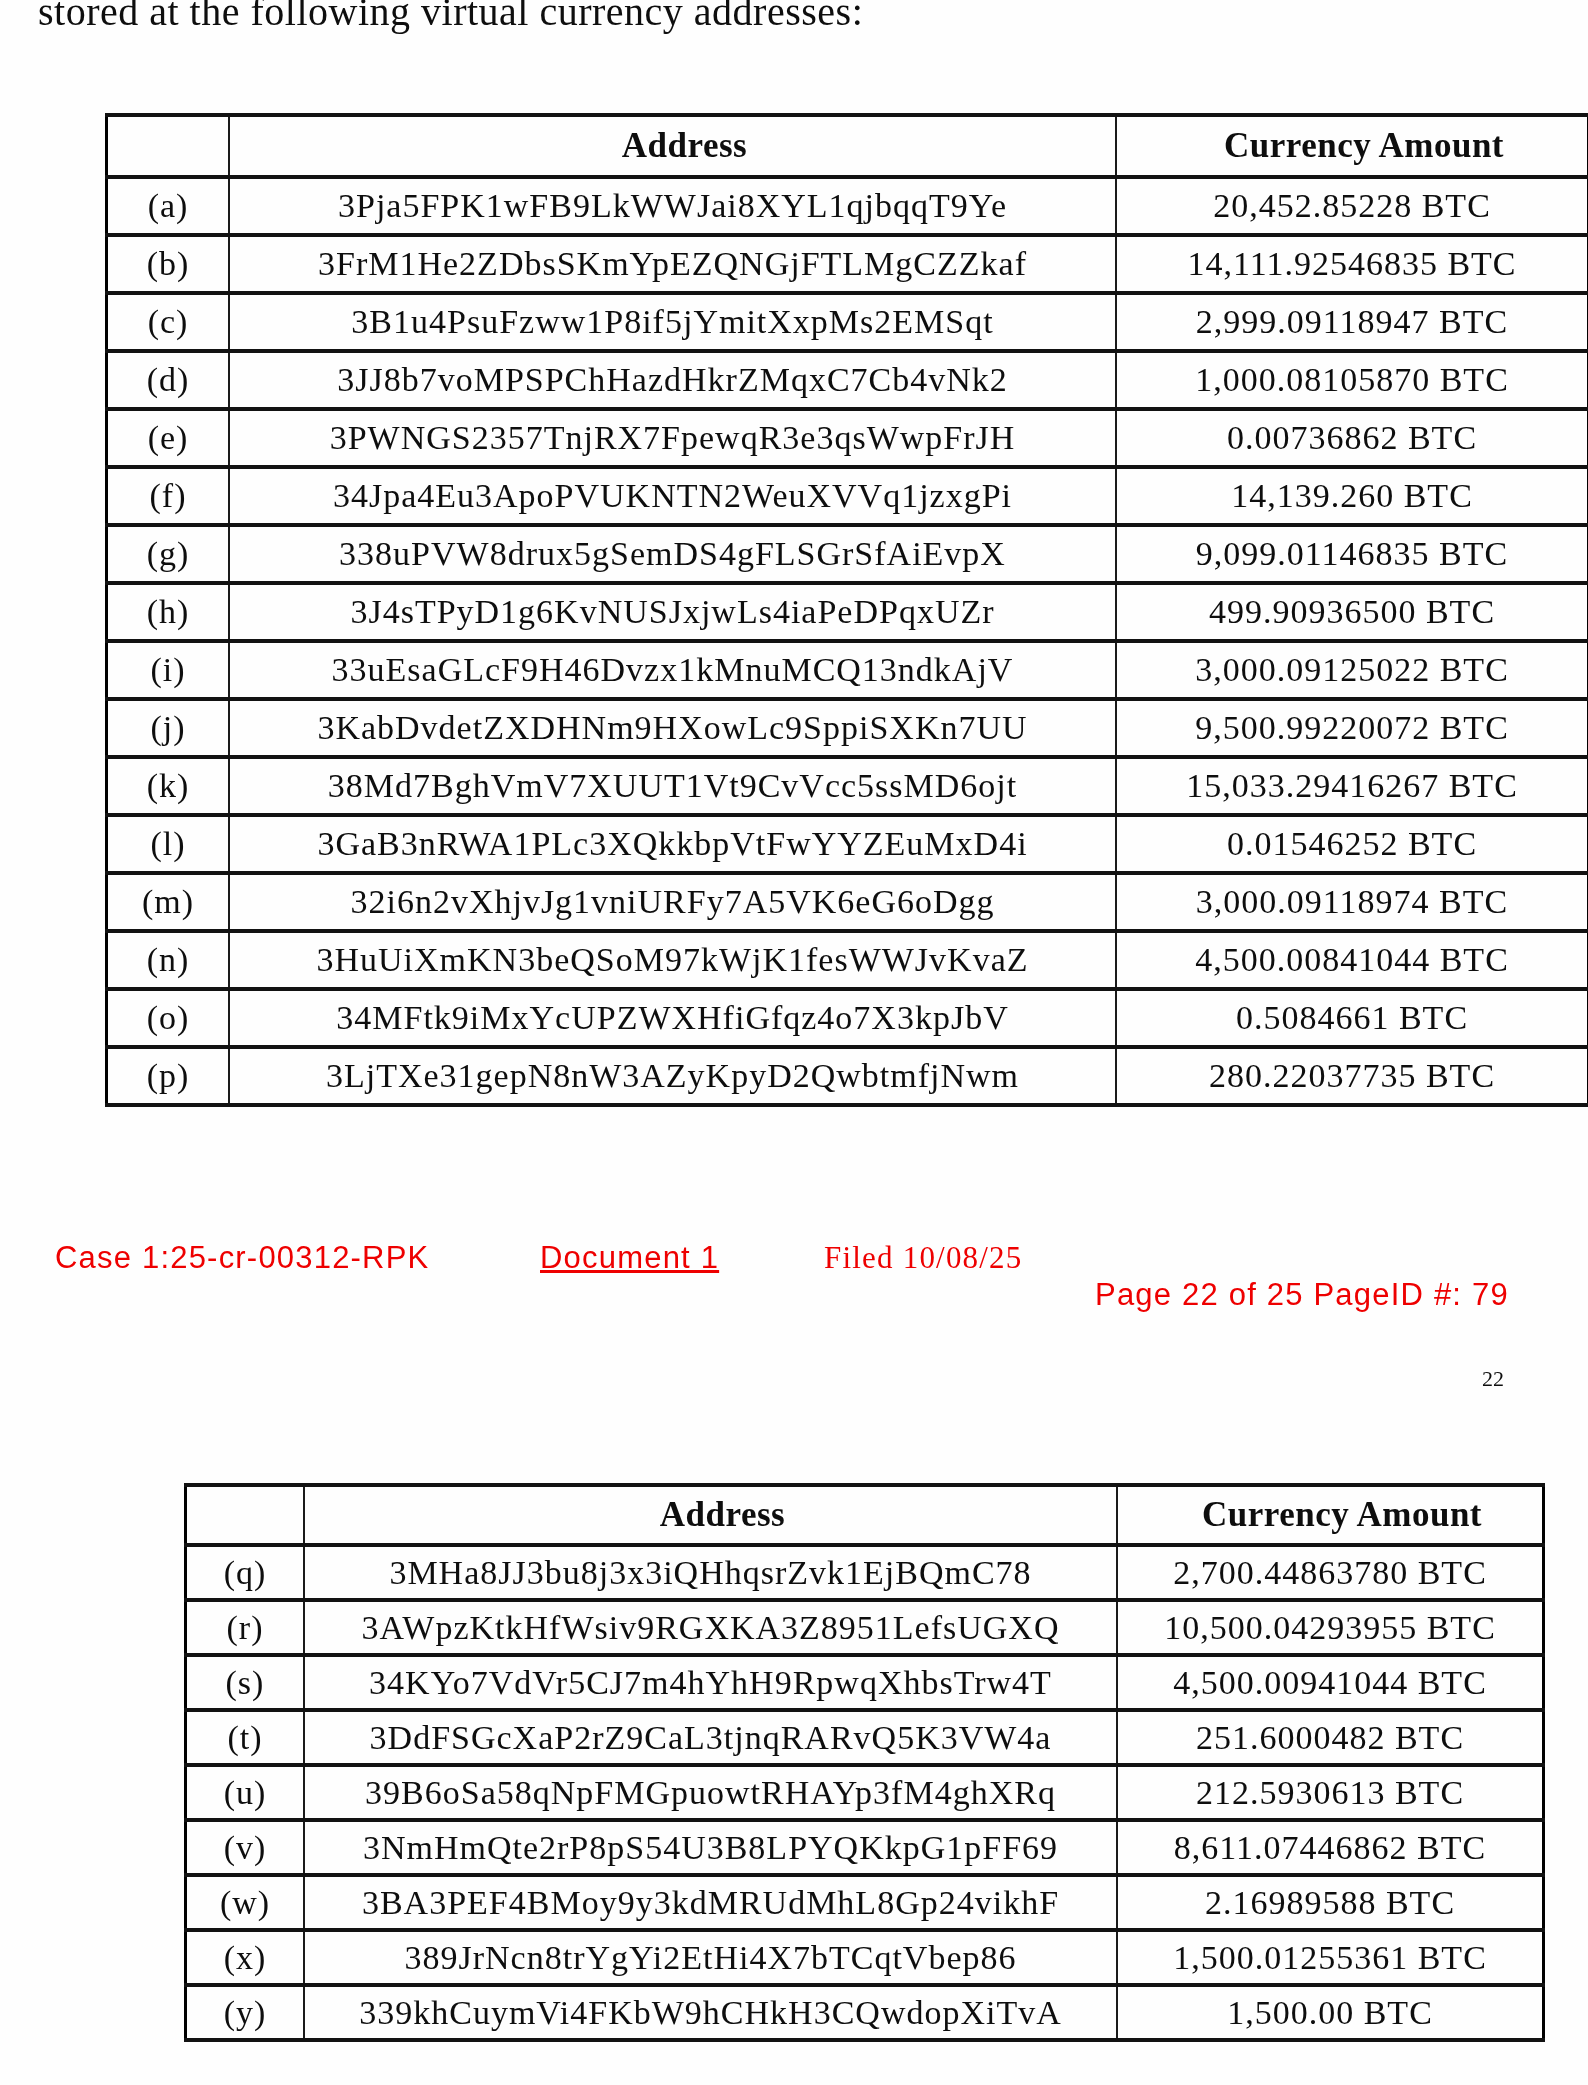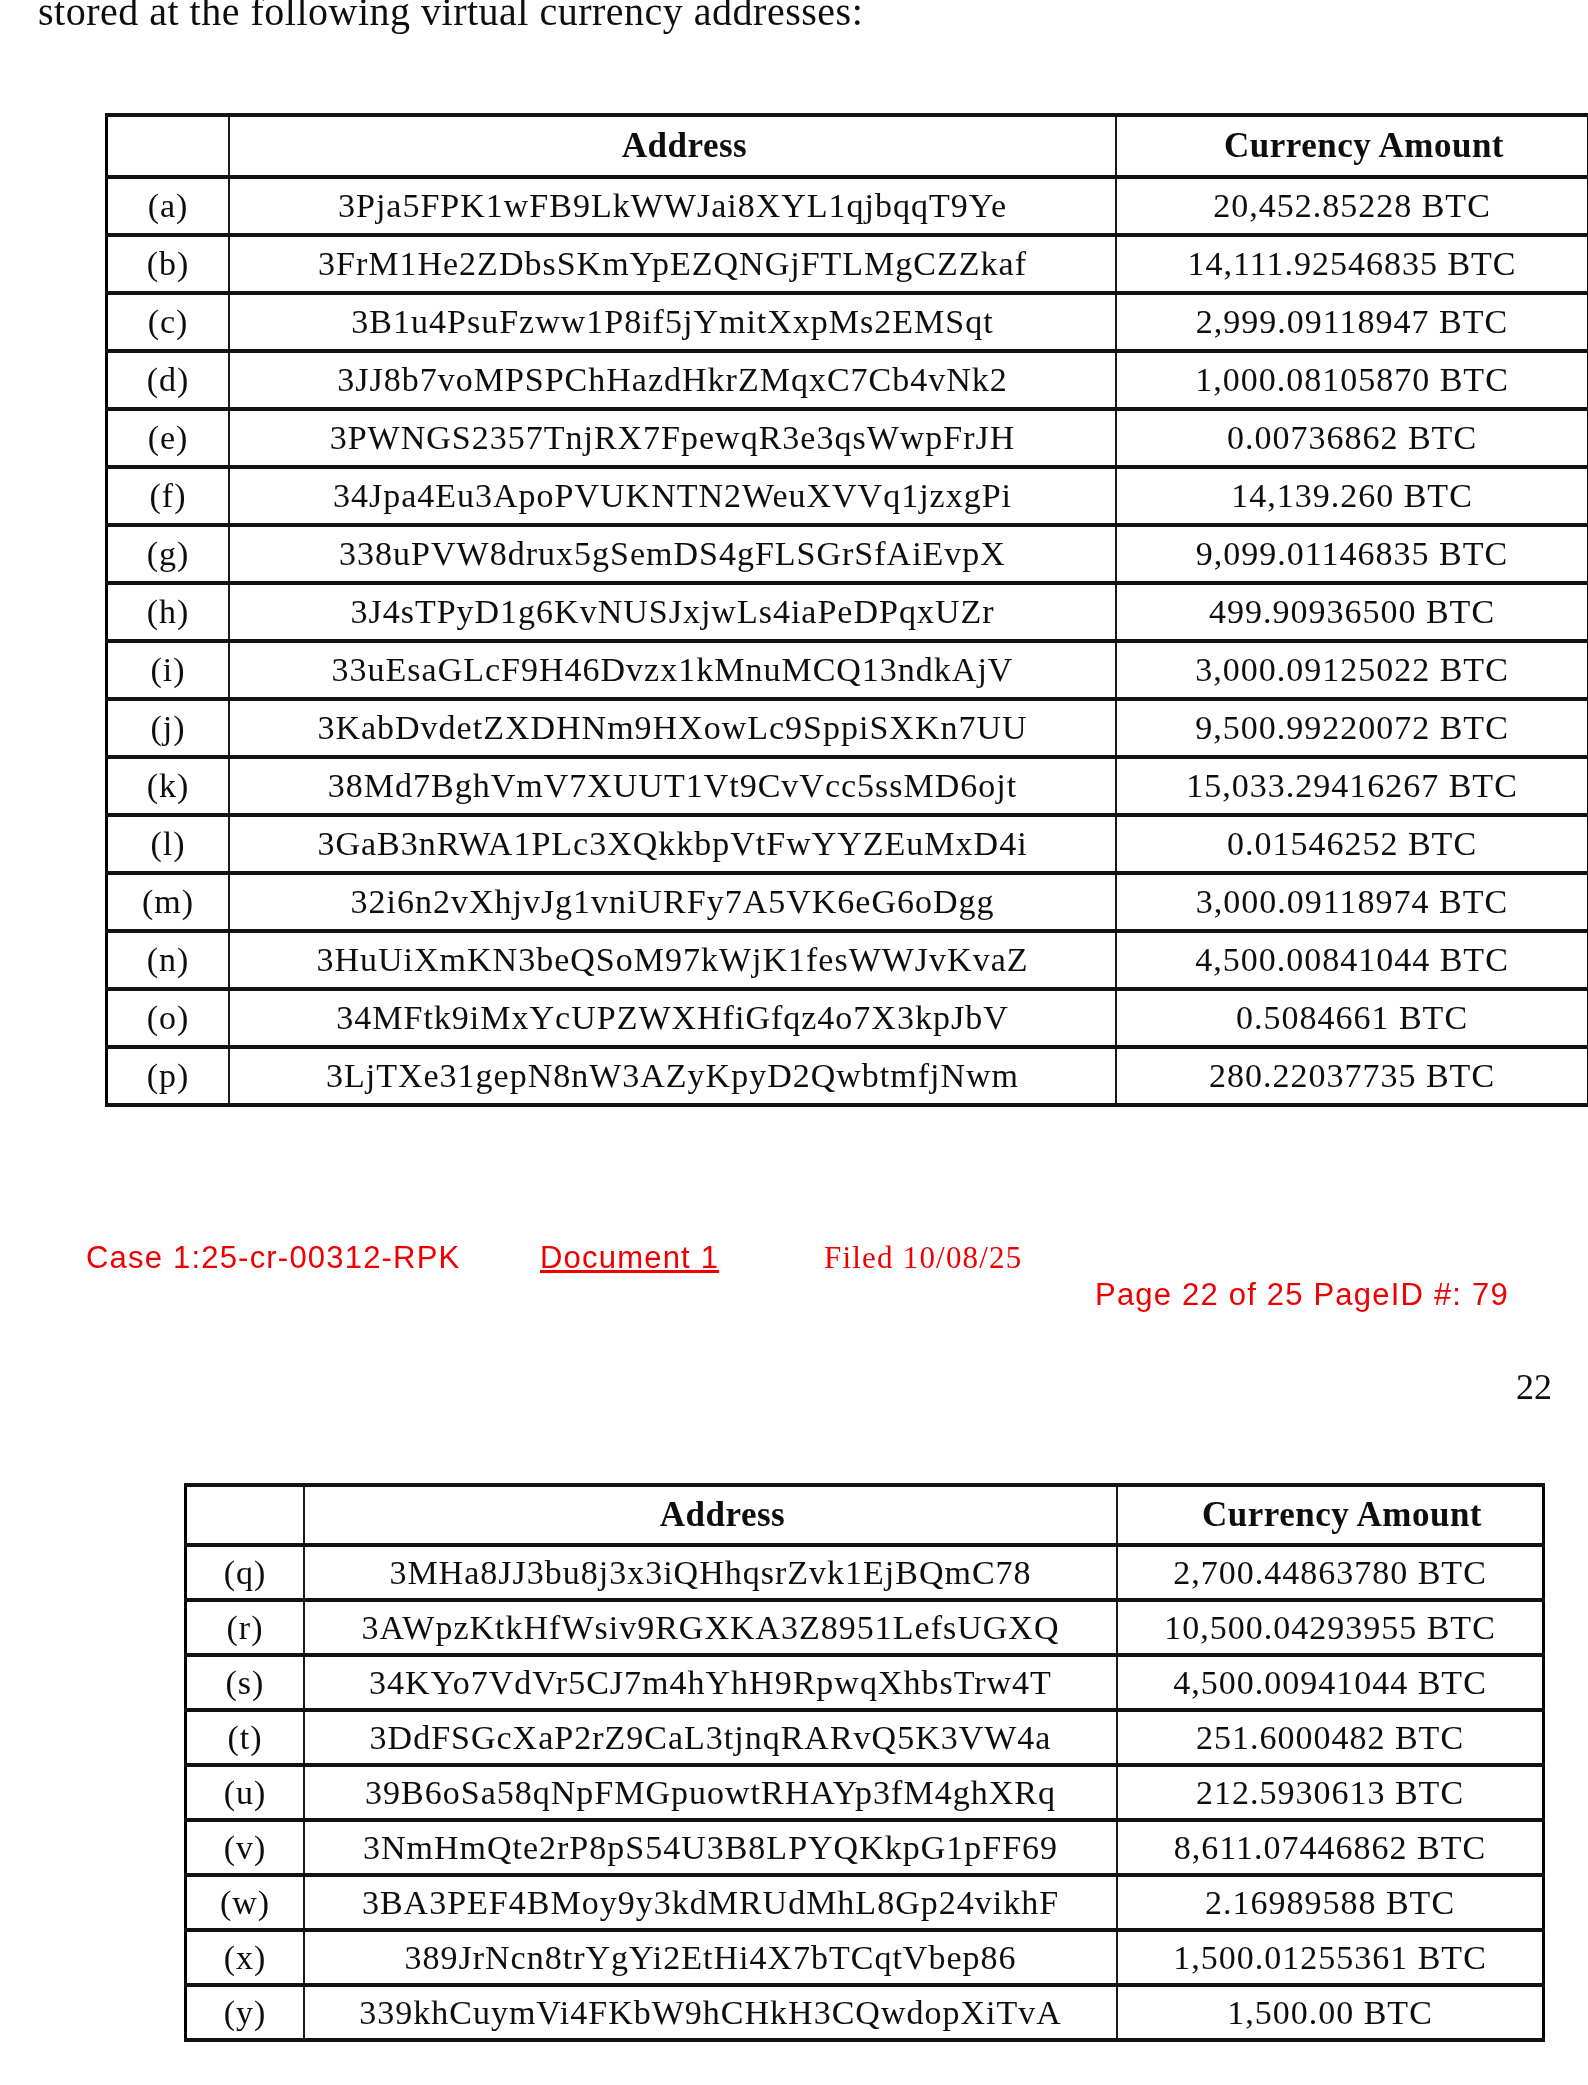--- a/index.html
+++ b/index.html
@@ -40,27 +40,27 @@
   .t1 th:nth-child(3), .t1 td:nth-child(3) { width: 438px; }
   .t2 th:nth-child(1), .t2 td:nth-child(1) { width: 84px; }
   .t2 th:nth-child(2), .t2 td:nth-child(2) { width: 779px; }
   .t2 th:nth-child(3), .t2 td:nth-child(3) { width: 392px; }
   .stamp {
     position: absolute; left: 0; top: 1240px; width: 1588px; height: 44px;
     font-family: "Liberation Sans", sans-serif;
     font-size: 31px; letter-spacing: 1.2px; white-space: nowrap;
   }
   .stamp span { position: absolute; top: 0; }
-  .seg1 { left: 55px; margin-left: 31px; }
+  .seg1 { left: 55px; }
   .seg2 { left: 540px; text-decoration: underline; }
   .seg3 { left: 824px; font-family: Liberation Serif, serif; }
   .seg4 { left: 1095px; margin-top: 37px; }
   .pagenum {
-    position: absolute; left: 1516px; top: 1366px;
-    font-size: 36px;
+    position: absolute; left: 1482px; top: 1366px;
+    font-size: 22px;
   }
 </style>
 </head>
 <body>
 
 <div class="page">
 
   <div class="intro">stored at the following virtual currency addresses:</div>
 
   <div class="tablewrap t1">

